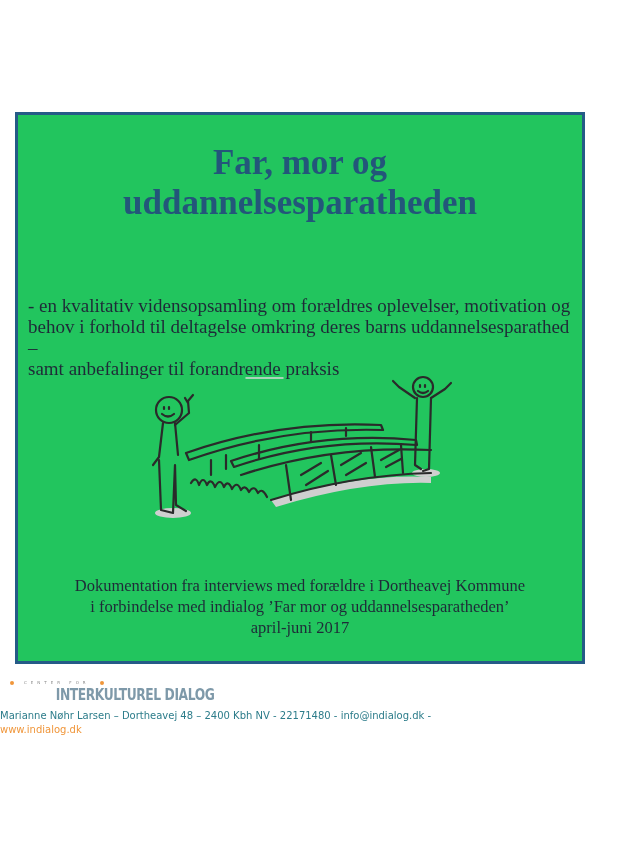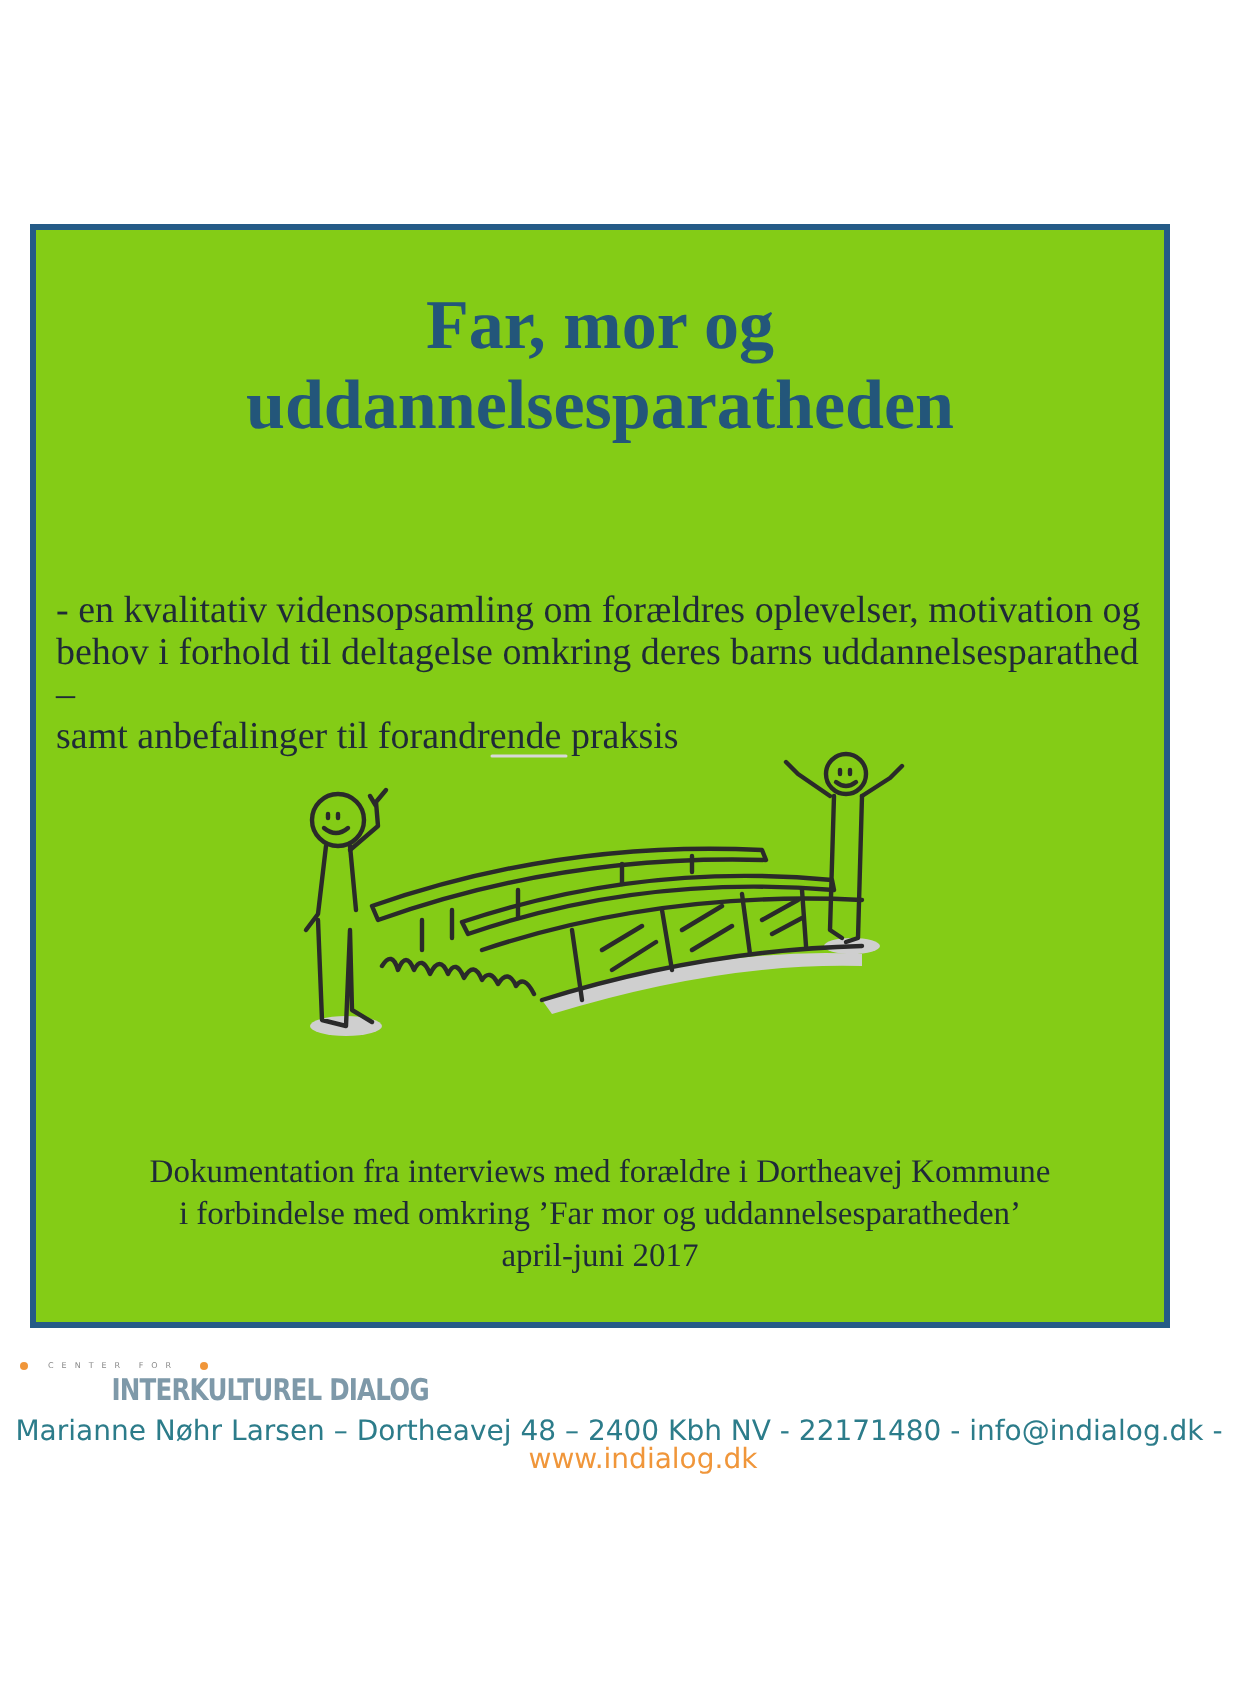--- a/index.html
+++ b/index.html
@@ -1,27 +1,27 @@
 <!DOCTYPE html>
 <html><head>
 <meta charset="utf-8">
 <style>
   html, body { margin:0; padding:0; background:#ffffff; }
   body { width:619px; height:842px; position:relative; overflow:hidden; font-family:"DejaVu Serif", serif; }
-  .frame { position:absolute; left:15px; top:112px; width:564px; height:546px; border:3px solid #255b87; background:#84cc16; }
+  .frame { position:absolute; left:15px; top:112px; width:564px; height:546px; border:3px solid #255b87; background:#22c55e; }
   .title { position:absolute; left:0; right:0; top:28px; text-align:center; color:#23567a; font-family:"Liberation Serif", serif; font-weight:bold; font-size:35px; line-height:40px; }
   .subtitle { position:absolute; left:10px; right:10px; top:180px; text-align:left; color:#1f2a38; font-family:"Liberation Serif", serif; font-size:19px; line-height:21px; }
   .illus { position:absolute; left:113px; top:250px; width:340px; height:170px; }
   .doc-info { position:absolute; left:0; right:0; top:460px; text-align:center; color:#1f2a38; font-family:"Liberation Serif", serif; font-size:16.5px; line-height:21px; }
   .logo { position:absolute; left:0; width:619px; top:680px; }
   .logo-small { font-family:"DejaVu Sans", sans-serif; font-size:4px; letter-spacing:4px; color:#8a8a8a; height:6px; line-height:6px; position:relative; }
   .logo-small .dot { display:inline-block; width:4px; height:4px; background:#f0963a; border-radius:50%; vertical-align:middle; margin:0 10px; }
   .logo-big { font-family:"DejaVu Sans", sans-serif; font-weight:bold; font-size:15px; color:#7e99a9; letter-spacing:-0.5px; line-height:18px; transform:scaleX(0.82); }
-  .contact { position:absolute; left:0; width:619px; top:709px; text-align:center; font-family:"DejaVu Sans", sans-serif; font-size:14px; line-height:14px; color:#2c7c8a; }
-  .contact .web { color:#f0963a;margin-left:24px; }
+  .contact { position:absolute; left:0; width:619px; top:709px; text-align:left; font-family:"DejaVu Sans", sans-serif; font-size:10px; line-height:14px; color:#2c7c8a; }
+  .contact .web { color:#f0963a; }
 </style>
 </head>
 <body>
 
 <div class="frame">
   <div class="title">
     <div>Far, mor og</div>
     <div>uddannelsesparatheden</div>
   </div>
 
@@ -63,21 +63,21 @@
       <path d="M110 110 Q200 80 300 85"></path>
       <path d="M140 135 Q220 110 300 108"></path>
       <path d="M155 100 L160 135 M200 90 L205 120 M240 82 L244 112 M270 80 L272 108"></path>
       <path d="M170 110 l20 -12 M175 120 l22 -14 M210 100 l20 -12 M215 110 l20 -12 M250 95 l18 -10 M255 102 l15 -8"></path>
       <path d="M60 118 q5 -8 8 2 q4 -10 8 0 q4 -8 8 2 q5 -10 9 0 q4 -8 8 2 q5 -9 9 1 q4 -6 8 2 q5 -8 9 1 q4 -6 9 4"></path>
     </g>
   </svg>
 
   <div class="doc-info">
     <div>Dokumentation fra interviews med forældre i Dortheavej Kommune</div>
-    <div>i forbindelse med omkring ’Far mor og uddannelsesparatheden’</div>
+    <div>i forbindelse med indialog ’Far mor og uddannelsesparatheden’</div>
     <div>april-juni 2017</div>
   </div>
 </div>
 
 <div class="logo">
   <div class="logo-small">
     <span class="dot"></span><span>CENTER FOR</span><span class="dot"></span>
   </div>
   <div class="logo-big">INTERKULTUREL DIALOG</div>
 </div>

